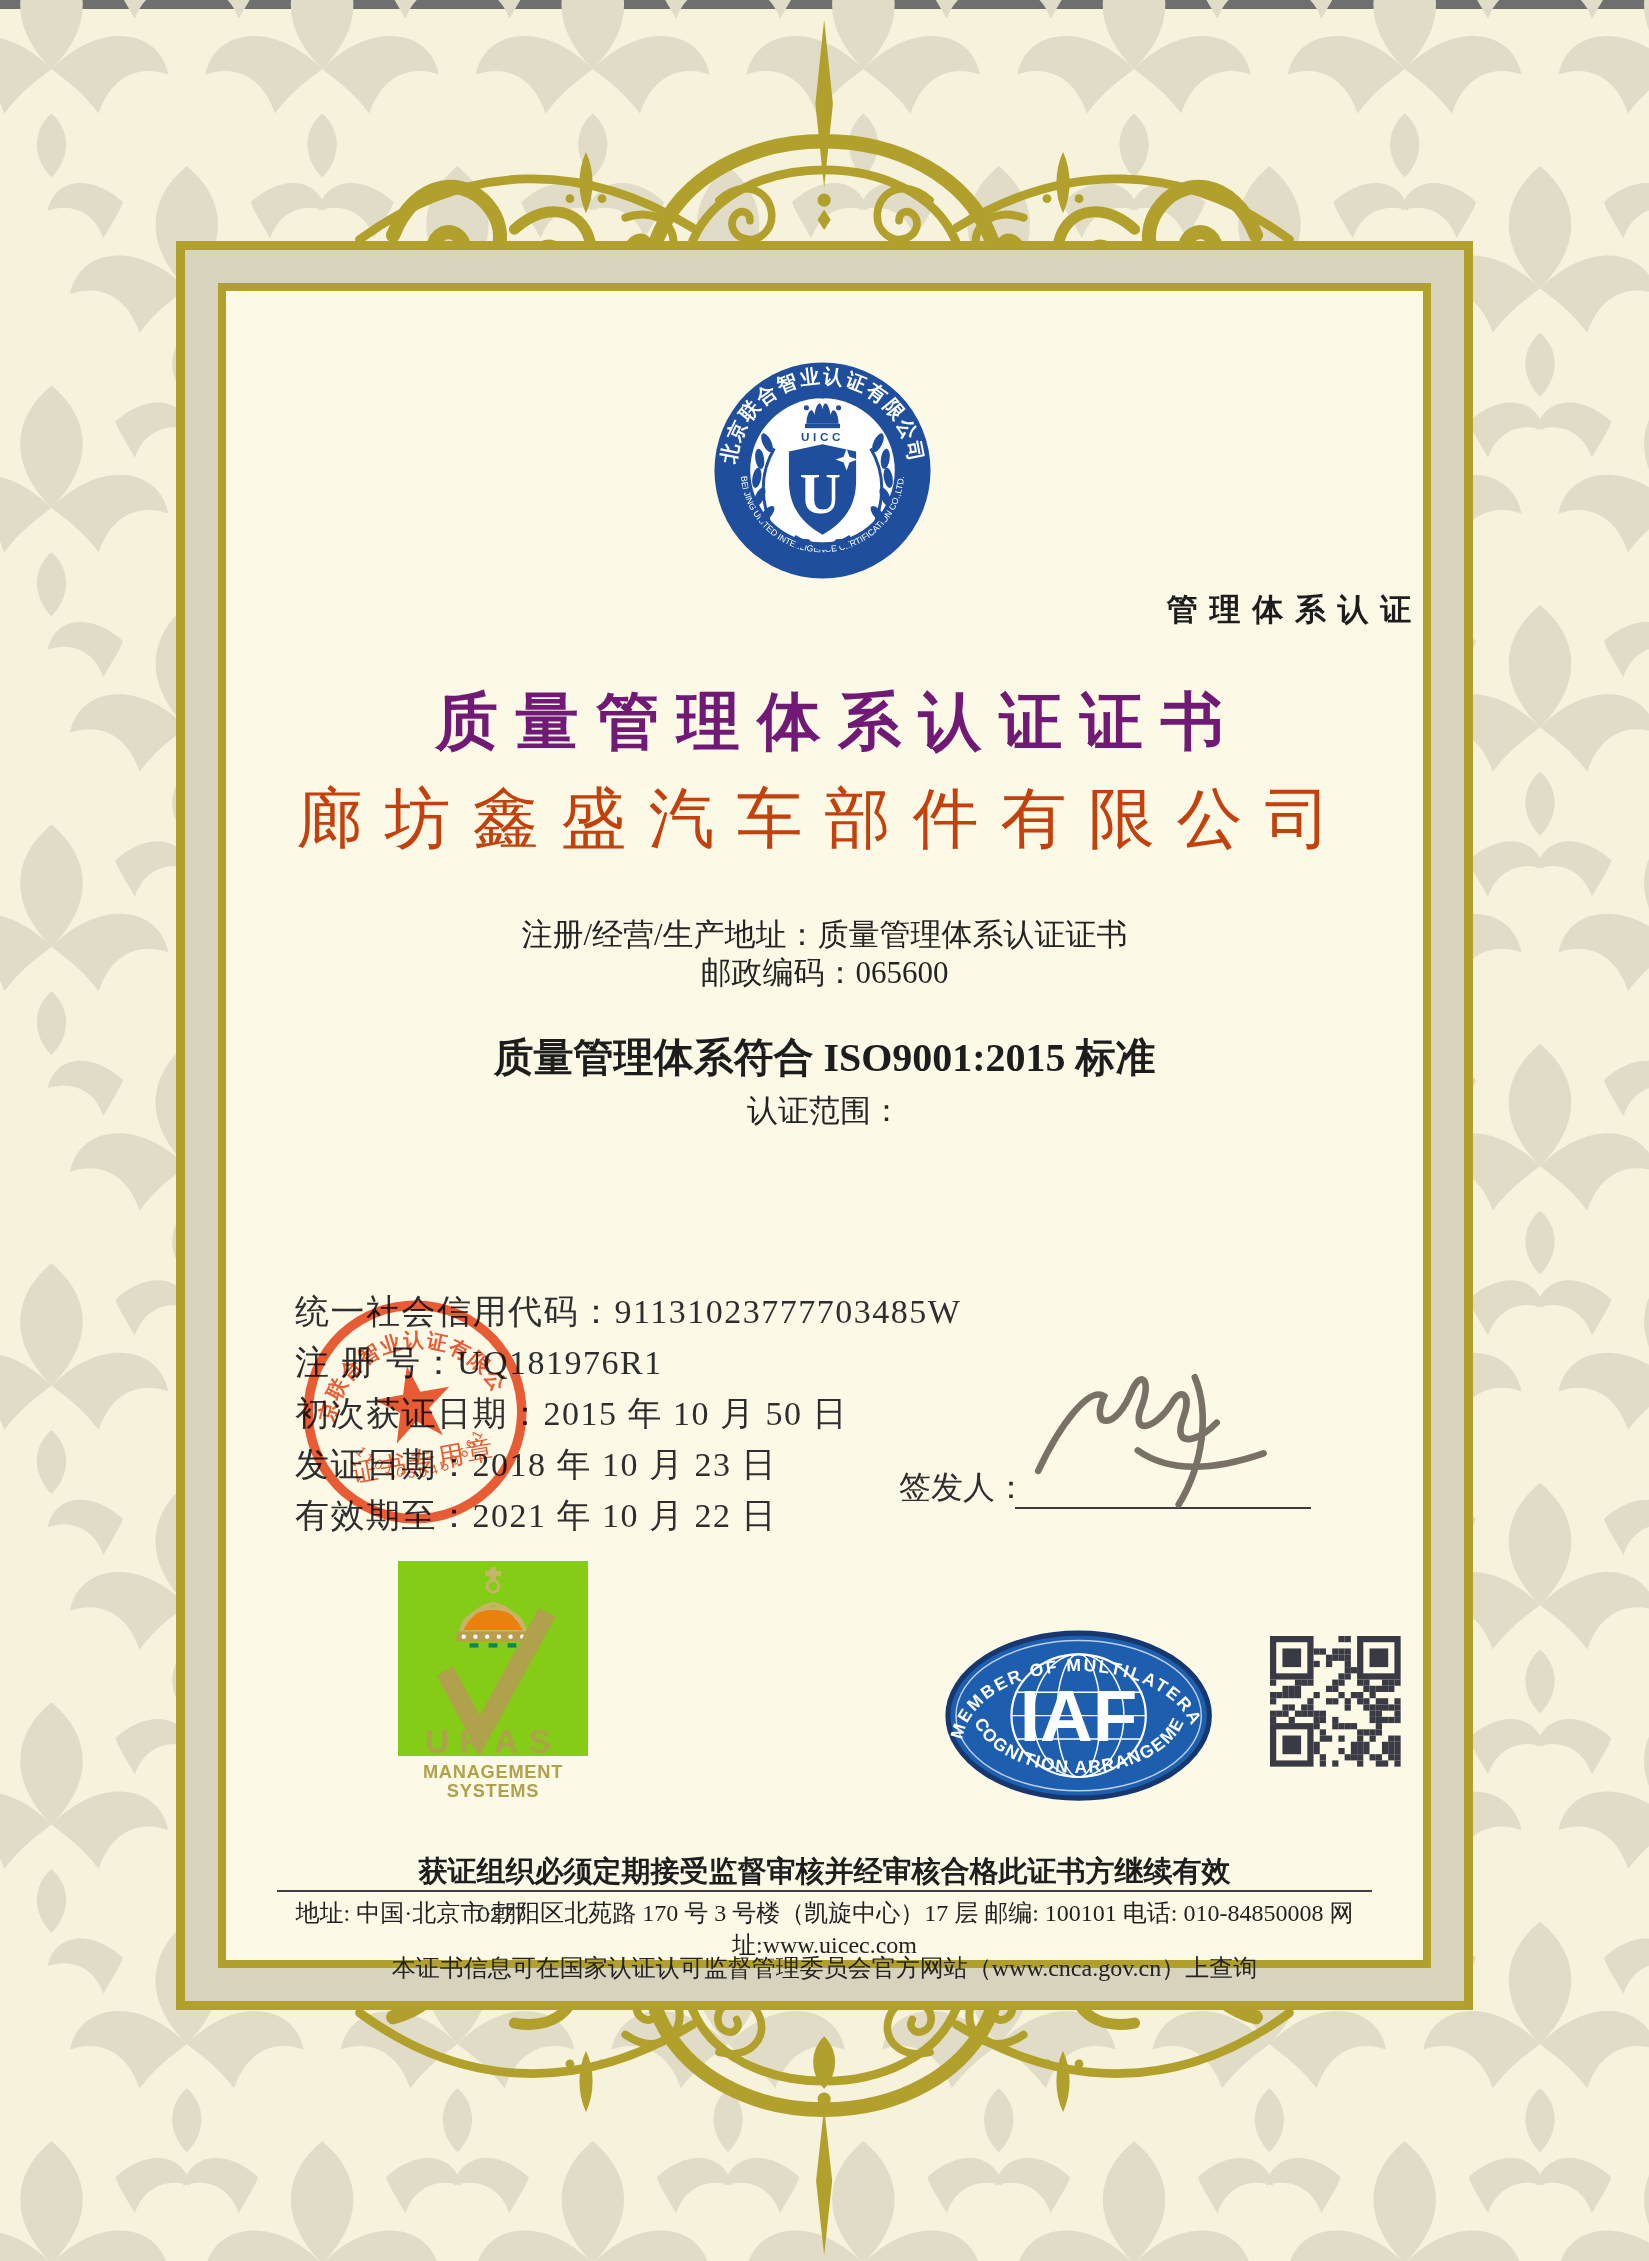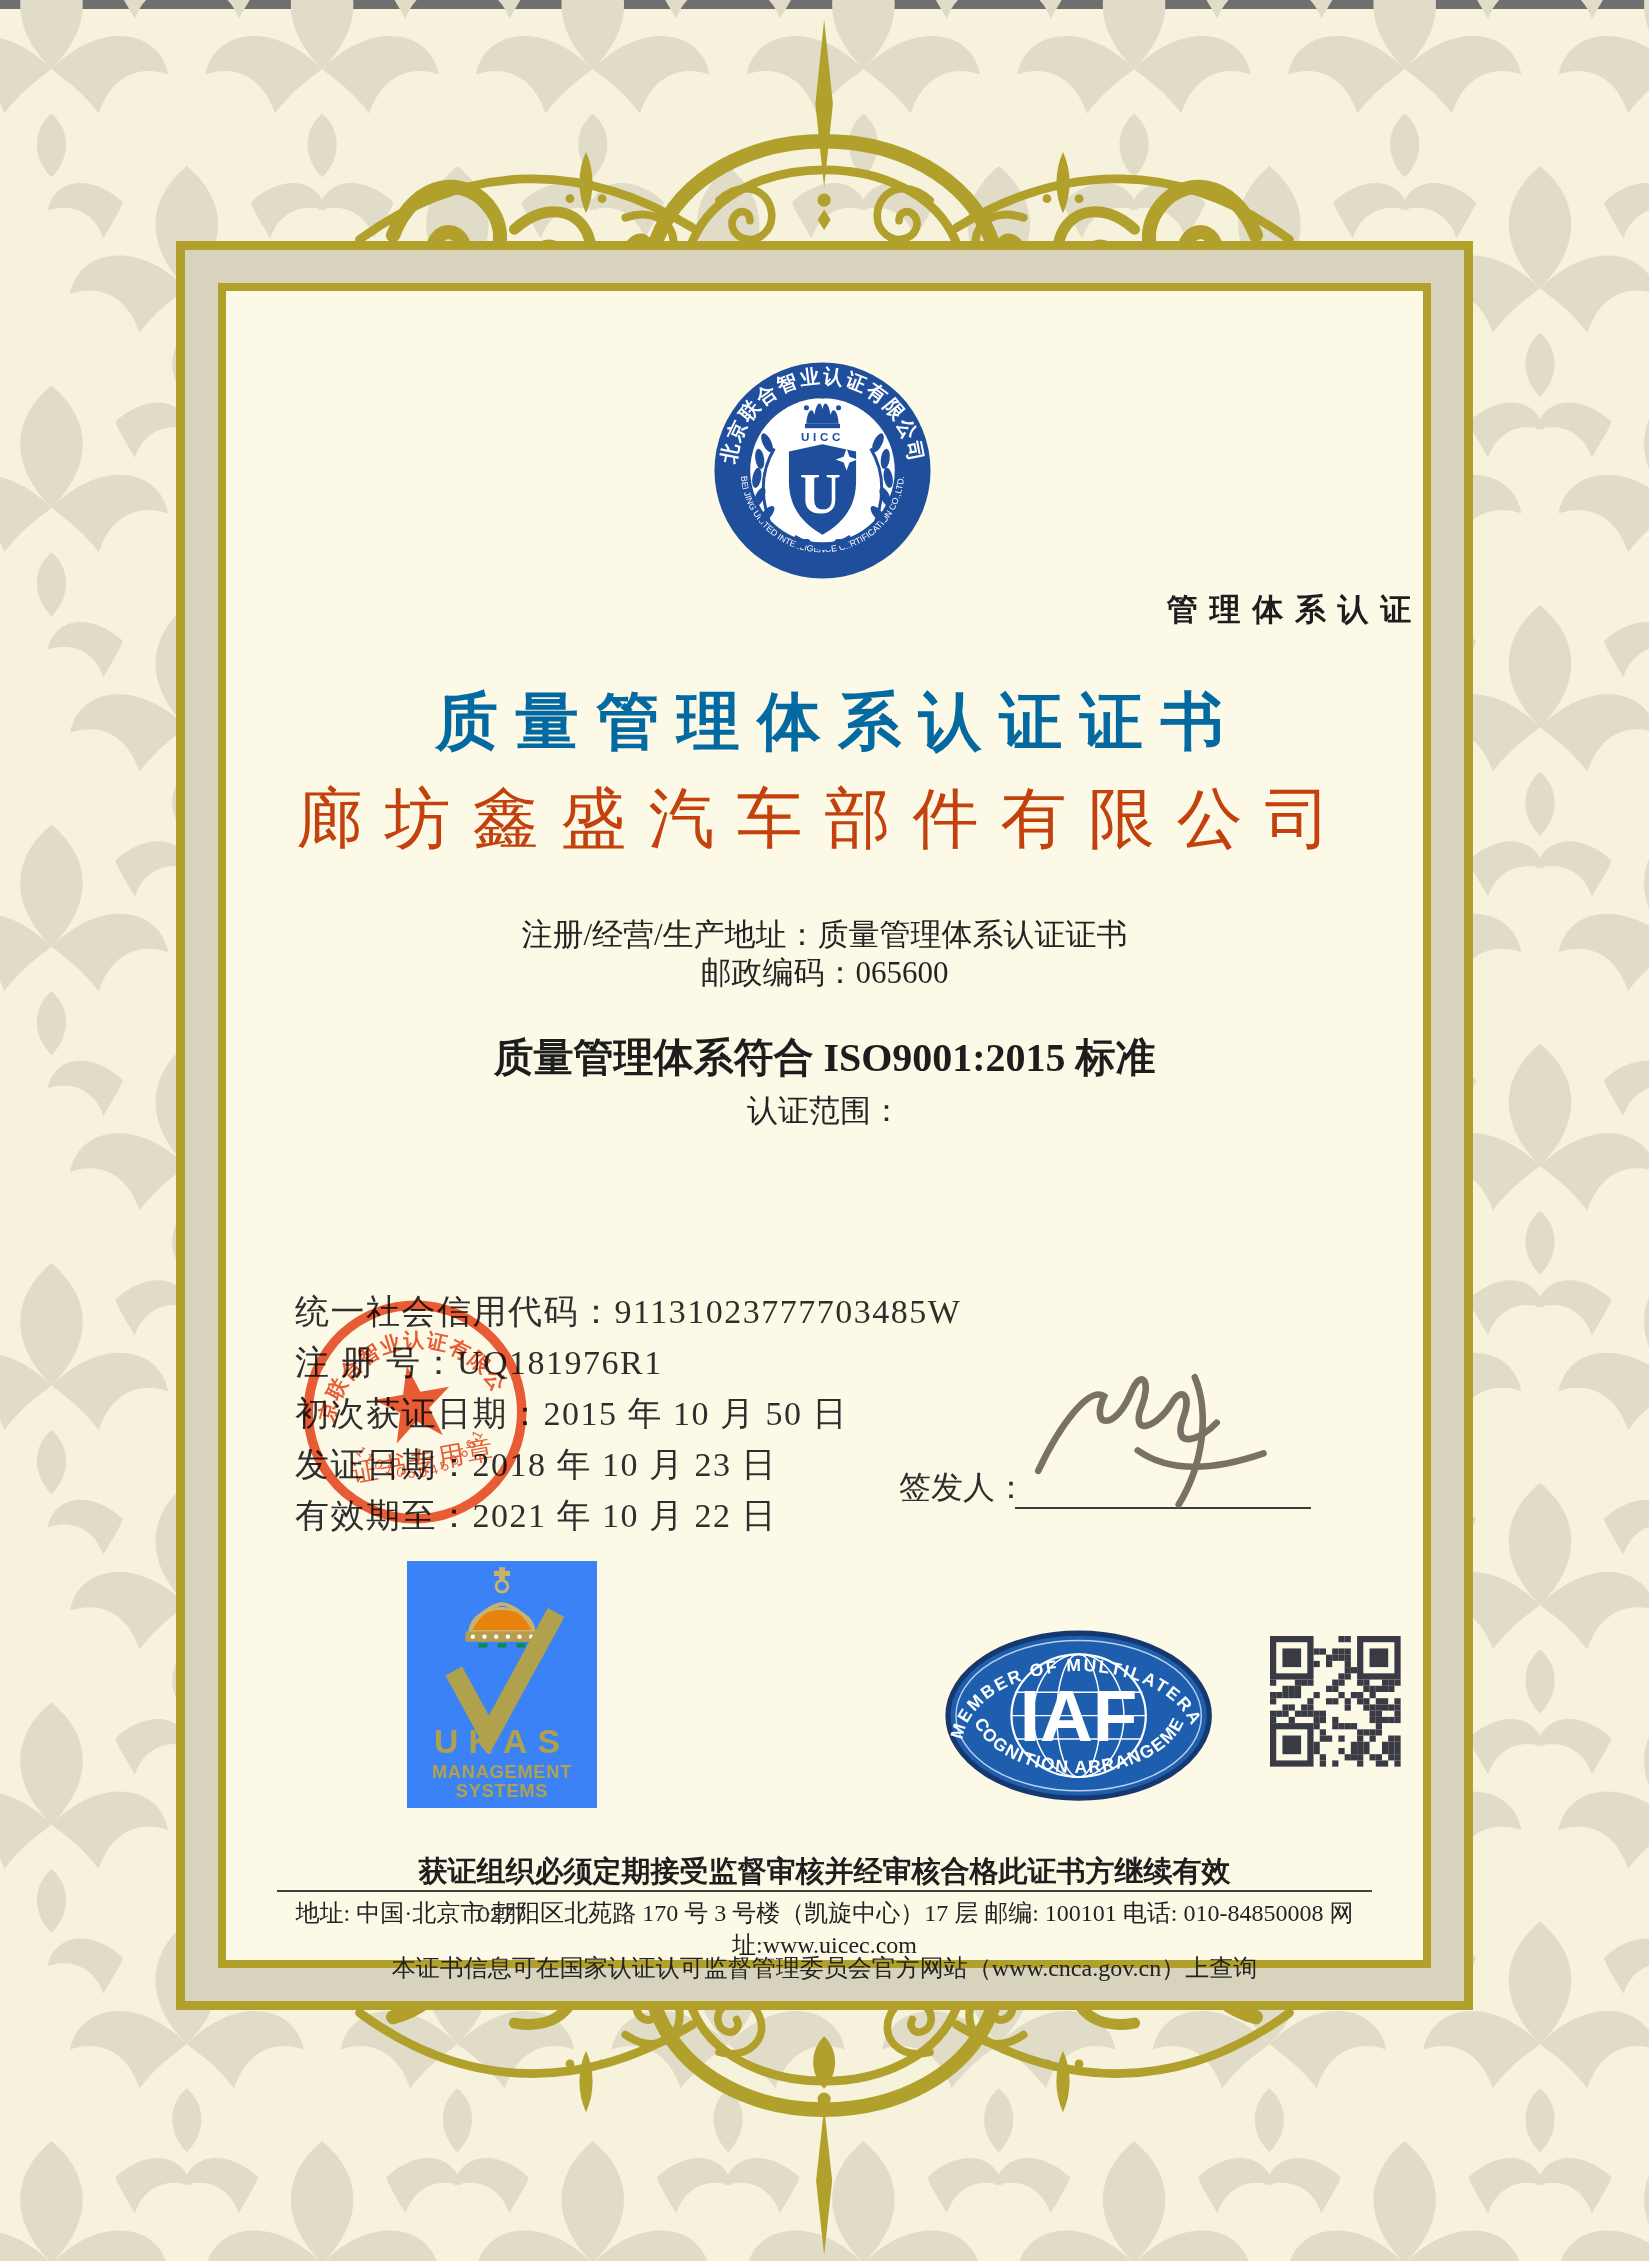--- a/index.html
+++ b/index.html
@@ -11,34 +11,34 @@
   .crest-top{top:16px;height:225px;}
   .crest-bottom{top:2007px;height:252px;}
   .frame{position:absolute;left:176px;top:241px;width:1297px;height:1769px;
          background:#d7d3bc;border:9.5px solid #b1a02b;box-sizing:border-box;}
   .frame-inner{position:absolute;left:33px;top:33px;right:33px;bottom:33px;
          border:8.8px solid #b1a02b;background:#fcf9e7;}
   .abs{position:absolute;}
   .ctr{left:0;right:0;text-align:center;}
   .logo-wrap{left:487px;top:70px;width:219px;height:219px;}
   .system-label{top:298px;font-size:31px;font-weight:600;letter-spacing:11.7px;color:#1d1d1d;text-align:right;}
-  .cert-title{top:388px;font-size:63px;font-weight:700;letter-spacing:17.6px;color:#0369a1;padding-left:27px;}
+  .cert-title{top:388px;font-size:63px;font-weight:700;letter-spacing:17.6px;color:#701a75;padding-left:27px;}
   .company-name{top:483px;font-size:66px;font-weight:400;letter-spacing:22px;color:#c2410c;}
   .addr-line{top:623px;font-size:31px;color:#242424;}
   .postal-line{top:661px;font-size:31px;color:#242424;}
   .standard-line{top:739px;font-size:40px;font-weight:700;color:#1d1d1d;}
   .scope-label{top:799px;font-size:31px;color:#242424;}
   .scope-text{top:852px;font-size:34px;color:#242424;}
   .info-block{left:69px;top:995px;font-size:34px;line-height:51px;color:#2e2e2e;letter-spacing:1.5px;}
   .signer-label{left:673px;top:1175px;font-size:32px;color:#2e2e2e;}
   .sign-line{left:789px;top:1216px;width:296px;height:0;border-bottom:2.9px solid #3c3c3c;}
   .signature{left:802px;top:1070px;width:278px;height:154px;}
   .stamp{left:72px;top:1004px;width:234px;height:234px;opacity:.88;mix-blend-mode:multiply;
          transform:rotate(-10deg);}
-  .ukas-box{left:181px;top:1270px;width:190px;height:247px;background:#3b82f6;}
+  .ukas-box{left:172px;top:1270px;width:190px;height:195px;background:#84cc16;}
   .ukas-number{left:181px;top:1611px;width:190px;text-align:center;font-size:22px;color:#333;
          font-family:"Liberation Sans","DejaVu Sans",sans-serif;}
   .iaf-wrap{left:719px;top:1339px;width:268px;height:172px;}
   .qr-wrap{left:1044px;top:1345px;width:131px;height:131px;}
   .notice-line{top:1561px;font-size:29px;font-weight:700;color:#1e1e1e;}
   .footer-divider{left:51px;right:51px;top:1599px;height:0;border-top:2.9px solid #3e3e3e;}
   .footer-address{top:1606px;font-size:24px;color:#222;}
   .footer-query{top:1634px;font-size:24px;color:#222;margin-top:27px;}
 </style>
 </head>

